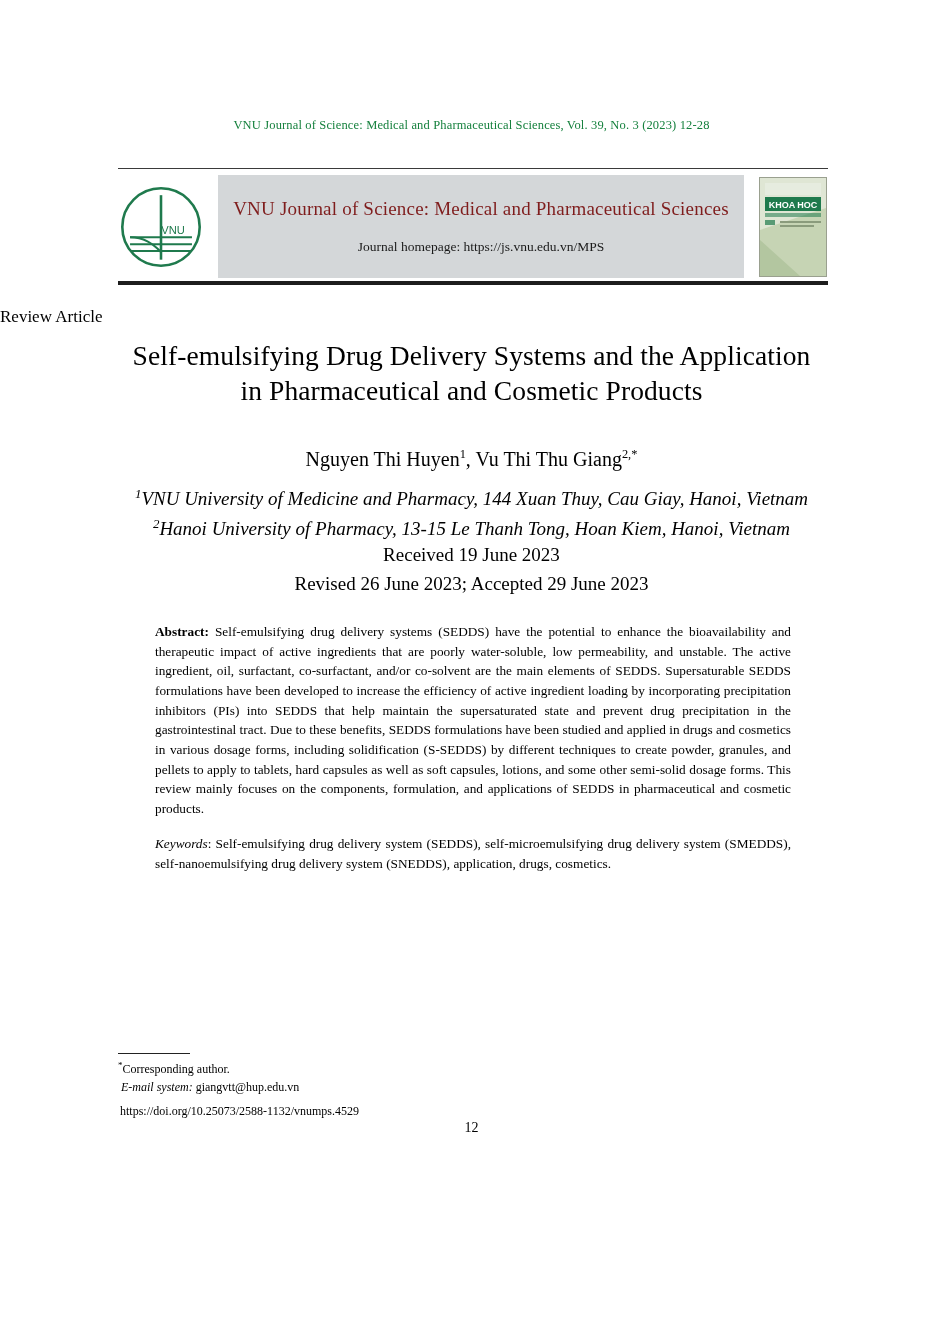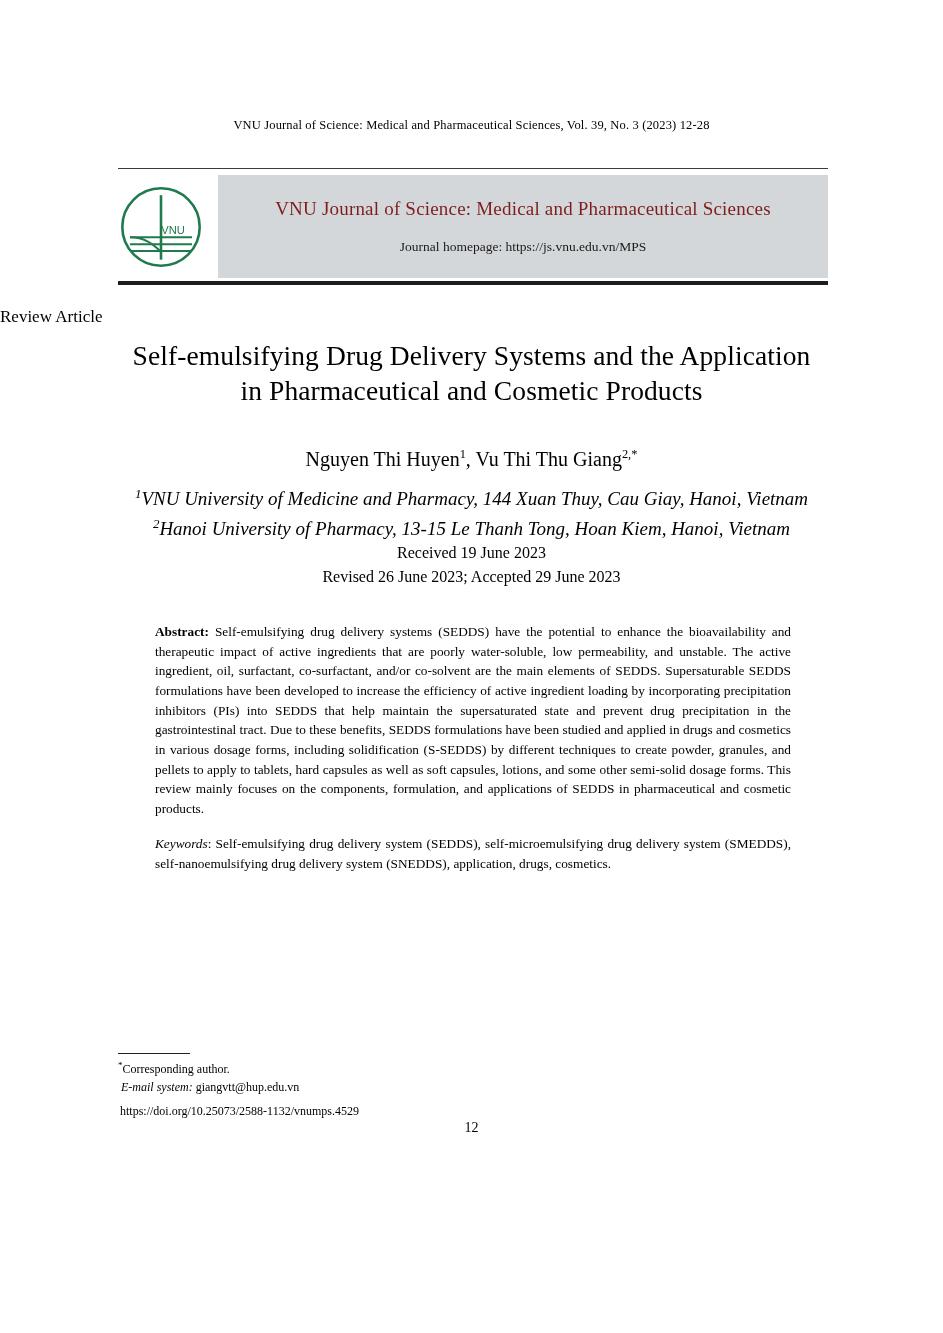--- a/index.html
+++ b/index.html
@@ -22,21 +22,21 @@
 
   
   .running-head {
     position: absolute;
     top: 118px;
     left: 0;
     width: 943px;
     text-align: center;
     font-size: 12.5px;
     letter-spacing: 0.15px;
-    color: #000000;
+    color: #15803d;
   }
 
   
   .masthead {
     position: absolute;
     left: 118px;
     top: 168px;
     width: 710px;
   }
   .rule-thin {
@@ -142,21 +142,21 @@
     line-height: 1.52;
   }
   .affiliations sup { font-size: 0.68em; vertical-align: super; font-style: italic; }
 
   .dates {
     position: absolute;
     top: 541px;
     left: 0;
     width: 943px;
     text-align: center;
-    font-size: 16px;
+    font-size: 19px;
     line-height: 1.52;
   }
 
   
   .abstract {
     position: absolute;
     top: 622px;
     left: 155px;
     width: 636px;
     font-size: 13.3px;
@@ -233,20 +233,34 @@
           <path d="M14 62 C30 62 40 69 50 79" stroke="#1f7a4d" stroke-width="2.4" fill="none"></path>
           <text x="64" y="58" font-family="Liberation Sans, sans-serif" font-size="13" fill="#1f7a4d" text-anchor="middle">VNU</text>
         </svg>
       </div>
 
       <div class="banner">
         <div class="banner-title">VNU Journal of Science: Medical and Pharmaceutical Sciences</div>
         <div class="banner-sub">Journal homepage: https://js.vnu.edu.vn/MPS</div>
       </div>
 
+      <div class="cover-cell">
+        <svg class="cover-thumb" viewBox="0 0 66 98" preserveAspectRatio="none" aria-hidden="true">
+          <rect x="0" y="0" width="66" height="98" fill="#dfe6d4"></rect>
+          <polygon points="0,52 66,30 66,98 0,98" fill="#c6d4b4"></polygon>
+          <polygon points="0,62 40,98 0,98" fill="#b3c6a0"></polygon>
+          <rect x="5" y="5" width="56" height="12" fill="#e6ecdf"></rect>
+          <rect x="5" y="19" width="56" height="14" fill="#1f7a4d"></rect>
+          <text x="33" y="30" font-family="Liberation Sans, sans-serif" font-size="9" font-weight="bold" fill="#ffffff" text-anchor="middle">KHOA HOC</text>
+          <rect x="5" y="35" width="56" height="4" fill="#1f7a4d" opacity="0.55"></rect>
+          <rect x="5" y="42" width="10" height="5" fill="#1f7a4d" opacity="0.7"></rect>
+          <rect x="20" y="43" width="41" height="2" fill="#8a9b7c"></rect>
+          <rect x="20" y="47" width="34" height="2" fill="#8a9b7c"></rect>
+        </svg>
+      </div>
 
     </div>
 
     <div class="rule-thick"></div>
   </div>
 
   <div class="kicker">Review Article</div>
 
   <h1 class="title">
     <span>Self-emulsifying Drug Delivery Systems and the Application</span><br>

